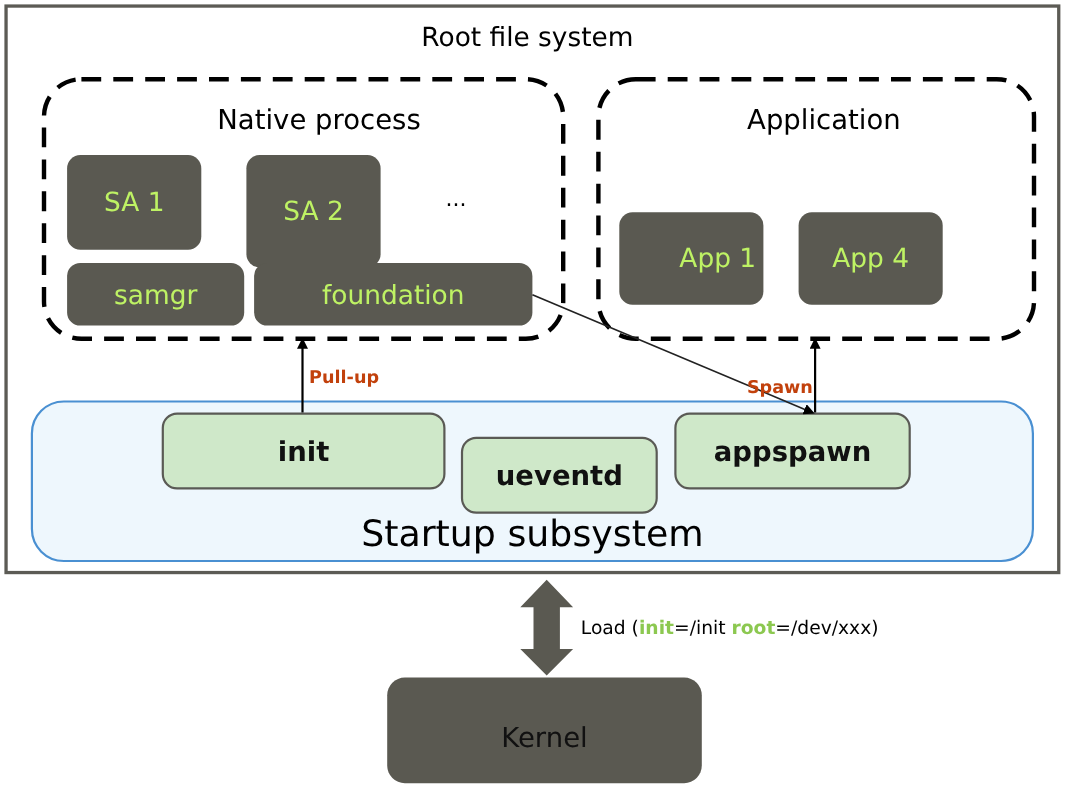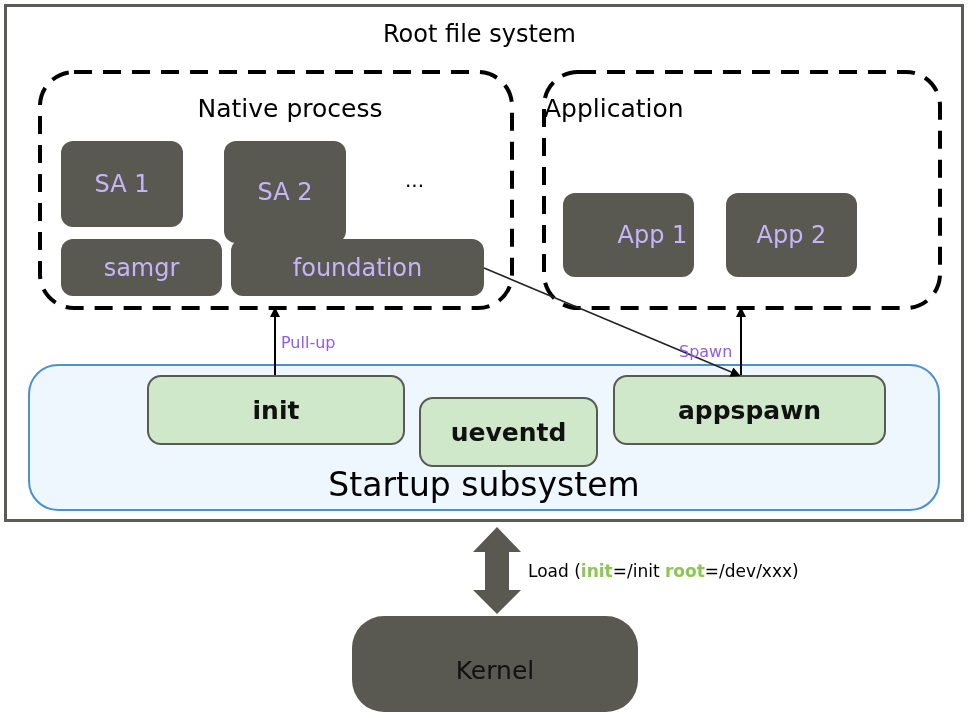--- a/index.html
+++ b/index.html
@@ -1,56 +1,56 @@
 <!DOCTYPE html>
 <html><head>
 <meta charset="utf-8">
 <style>
   html, body { margin:0; padding:0; background:#ffffff; }
   body { width:968px; height:716px; position:relative; overflow:hidden;
          font-family:"DejaVu Sans", sans-serif; color:#000; }
   .abs { position:absolute; box-sizing:border-box; }
   .root-box { left:4px; top:4px; width:960px; height:518px; border:3px solid #5c5b55; background:#fff; }
   .title { position:absolute; font-size:24px; white-space:nowrap; }
-  .dark { background:#5a5951; color:#c4b5fd; border-radius:12px; display:flex; align-items:center; justify-content:center; font-size:24px; }
+  .dark { background:#5a5951; color:#bef264; border-radius:12px; display:flex; align-items:center; justify-content:center; font-size:24px; }
   .green { background:#cfe8c9; border:2px solid #5a5a55; border-radius:14px; display:flex; align-items:center; justify-content:center; font-size:25px; font-weight:bold; color:#111; }
   .startup { left:28px; top:364px; width:912px; height:147px; border:2px solid #4a90d2; border-radius:30px; background:#eef7fd; }
-  .lbl-green { color:#8b5cf6; font-weight:normal; font-size:16px; position:absolute; white-space:nowrap; }
-  .kernel { left:352px; top:616px; width:286px; height:96px; background:#5a5951; border-radius:32px; display:flex; align-items:center; justify-content:center; font-size:25px; color:#111; padding-top:12px; }
+  .lbl-green { color:#c2410c; font-weight:bold; font-size:16px; position:absolute; white-space:nowrap; }
+  .kernel { left:352px; top:616px; width:286px; height:96px; background:#5a5951; border-radius:16px; display:flex; align-items:center; justify-content:center; font-size:25px; color:#111; padding-top:12px; }
   .load { left:528px; top:561px; font-size:17px; white-space:nowrap; }
   .load .g { color:#8cc850; font-weight:bold; }
   svg.overlay { position:absolute; left:0; top:0; width:968px; height:716px; pointer-events:none; }
 </style>
 </head>
 <body>
 
 <div class="abs root-box"></div>
 <div class="title" style="left:0;width:959px;text-align:center;top:20px;">Root file system</div>
 
 <svg class="overlay">
   <rect x="40" y="72" width="472" height="236" rx="34" ry="34" fill="none" stroke="#000" stroke-width="4" stroke-dasharray="18 11"></rect>
   <rect x="544" y="72" width="396" height="236" rx="34" ry="34" fill="none" stroke="#000" stroke-width="4" stroke-dasharray="18 11"></rect>
 </svg>
 
 <div class="title" style="left:40px;width:500px;text-align:center;top:94px;font-size:25px;">Native process</div>
-<div class="title" style="left:544px;width:410px;text-align:left;top:94px;font-size:25px;">Application</div>
+<div class="title" style="left:544px;width:410px;text-align:center;top:94px;font-size:25px;">Application</div>
 
 <div class="abs dark" style="left:61px;top:141px;width:122px;height:86px;">SA 1</div>
 <div class="abs dark" style="left:224px;top:141px;width:122px;height:102px;">SA 2</div>
 <div class="abs" style="left:405px;top:168px;font-size:20px;">...</div>
 <div class="abs dark" style="left:61px;top:239px;width:161px;height:57px;">samgr</div>
 <div class="abs dark" style="left:231px;top:239px;width:253px;height:57px;">foundation</div>
 
 <div class="abs dark" style="left:563px;top:193px;width:131px;height:84px;padding-left:48px;">App 1</div>
-<div class="abs dark" style="left:726px;top:193px;width:131px;height:84px;">App 2</div>
+<div class="abs dark" style="left:726px;top:193px;width:131px;height:84px;">App 4</div>
 
 <div class="abs startup"></div>
 <div class="abs green" style="left:147px;top:375px;width:258px;height:70px;">init</div>
 <div class="abs green" style="left:419px;top:375px;width:179px;height:70px;margin-top:22px;">ueventd</div>
-<div class="abs green" style="left:613px;top:375px;width:273px;height:70px;">appspawn</div>
+<div class="abs green" style="left:613px;top:375px;width:215px;height:70px;">appspawn</div>
 <div class="title" style="left:28px;width:912px;text-align:center;top:465px;font-size:33px;">Startup subsystem</div>
 
 <svg class="overlay">
   <defs>
     <marker id="ah" markerWidth="10" markerHeight="10" refX="5" refY="5" orient="auto" markerUnits="userSpaceOnUse">
       <path d="M0,0 L10,5 L0,10 z" fill="#000"></path>
     </marker>
   </defs>
   <line x1="275" y1="375" x2="275" y2="312" stroke="#000" stroke-width="2" marker-end="url(#ah)"></line>
   <line x1="741" y1="375" x2="741" y2="312" stroke="#000" stroke-width="2" marker-end="url(#ah)"></line>

